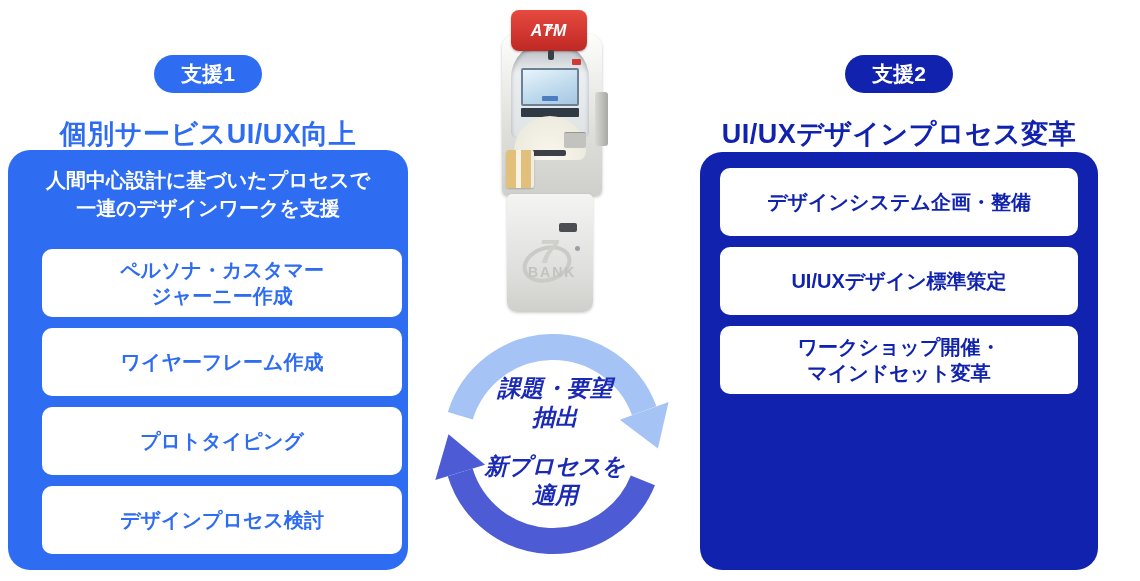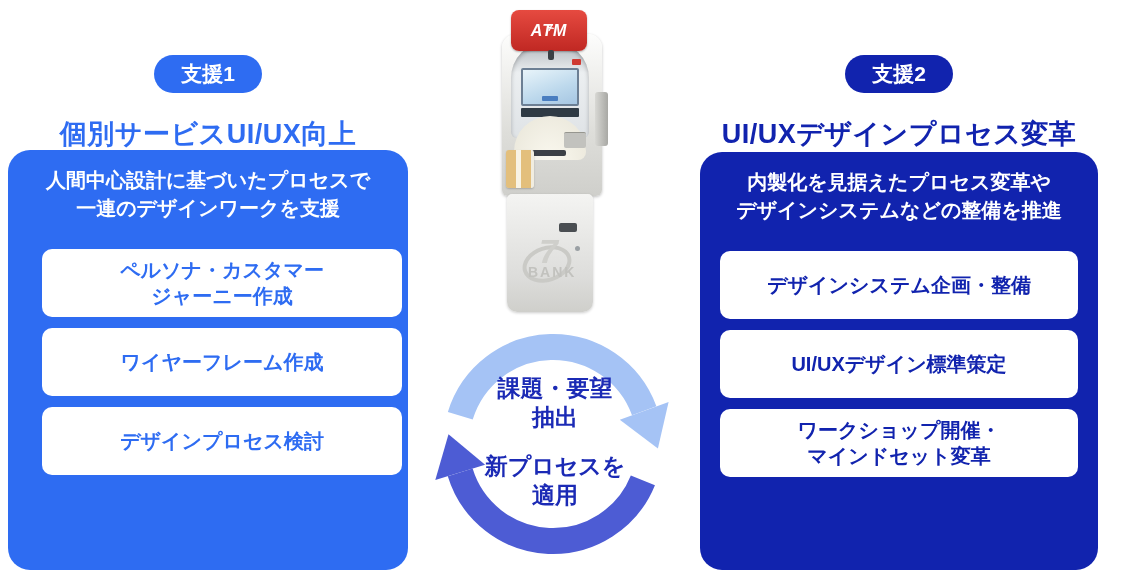--- a/index.html
+++ b/index.html
@@ -30,21 +30,21 @@
   .card{width:100%;height:68px;background:#fff;border-radius:10px;margin-bottom:11px;
         display:flex;align-items:center;justify-content:center;text-align:center;
         font-size:20px;font-weight:bold;line-height:1.3;white-space:pre-line;}
   .card:last-child{margin-bottom:0;}
   .panel.left .card{color:var(--blue);margin-left:28px;}
   .panel.right .card{color:var(--navy);}
   
   .cycle-svg{position:absolute;left:415px;top:322px;width:280px;height:248px;}
   .cycle-label{position:absolute;left:415px;width:280px;text-align:center;
                color:var(--cycle-text);font-size:23px;font-weight:bold;line-height:1.28;
-               white-space:pre-line;}
+               white-space:pre-line;font-style:italic;}
   .cycle-label.top{top:374px;}
   .cycle-label.bottom{top:452px;}
   
   .atm{position:absolute;left:498px;top:8px;width:112px;height:304px;}
   .atm *{position:absolute;box-sizing:border-box;}
   .atm-sign{left:13px;top:2px;width:76px;height:41px;border-radius:8px;
             background:linear-gradient(180deg,var(--red-hi),var(--red-lo));
             color:#fff;font-weight:bold;font-size:16px;letter-spacing:1px;
             display:flex;align-items:center;justify-content:center;
             box-shadow:0 1px 2px rgba(0,0,0,.3);font-style:italic;}
@@ -98,26 +98,25 @@
     <div class="badge navy">支援2</div>
     <h2 class="col-title navy">UI/UXデザインプロセス変革</h2>
   </div>
 
   <section class="panel left">
     <p class="panel-heading">人間中心設計に基づいたプロセスで
 一連のデザインワークを支援</p>
     <div class="card">ペルソナ・カスタマー
 ジャーニー作成</div>
     <div class="card">ワイヤーフレーム作成</div>
+    <div class="card">プロトタイピング</div>
     <div class="card">デザインプロセス検討</div>
   </section>
 
   <section class="panel right">
-    <p class="panel-heading">内製化を見据えたプロセス変革や
-デザインシステムなどの整備を推進</p>
     <div class="card">デザインシステム企画・整備</div>
     <div class="card">UI/UXデザイン標準策定</div>
     <div class="card">ワークショップ開催・
 マインドセット変革</div>
   </section>
 
   <svg class="cycle-svg" viewBox="0 0 280 248">
     <path d="M 45.3 93.7 A 97 97 0 0 1 229.2 88.8" fill="none" stroke="#a5c3f5" stroke-width="26"></path>
     <polygon points="204.8,97.7 253.6,79.9 242.9,126.4" fill="#a5c3f5"></polygon>
     <path d="M 227.9 158.3 A 97 97 0 0 1 45.2 150.4" fill="none" stroke="#4d5cd4" stroke-width="26"></path>

